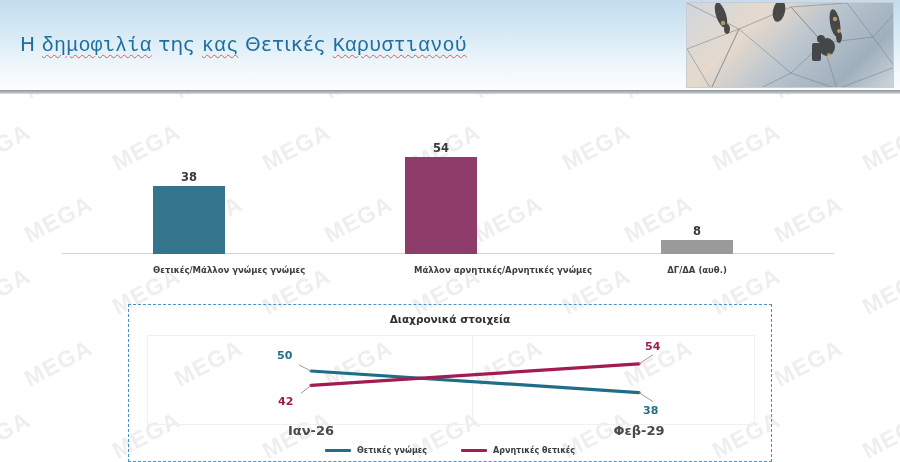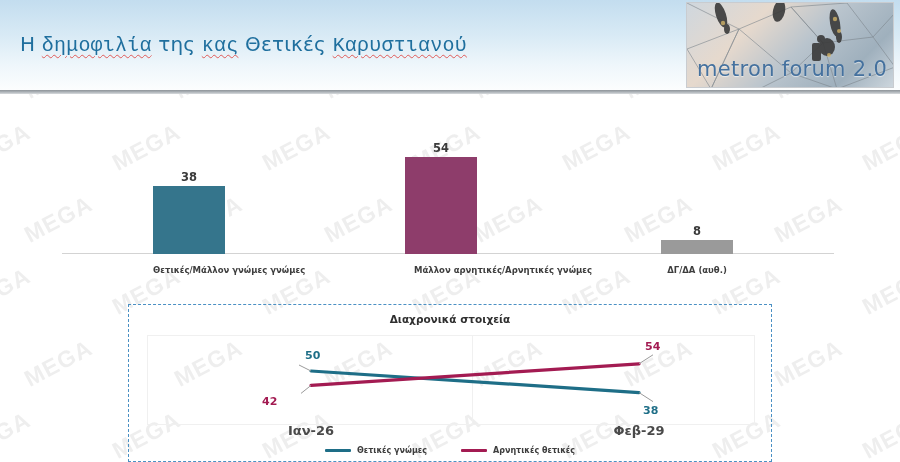--- a/index.html
+++ b/index.html
@@ -194,21 +194,20 @@
       <rect x="125" y="40" width="9" height="18" rx="2"></rect>
       <ellipse cx="152" cy="34" rx="3" ry="6"></ellipse>
     </g>
     <g fill="#d8b86a" opacity="0.75">
       <circle cx="36" cy="20" r="2.2"></circle>
       <circle cx="148" cy="16" r="2.2"></circle>
       <circle cx="152" cy="28" r="2"></circle>
       <circle cx="142" cy="52" r="2"></circle>
     </g>
   </svg>
-  <div id="logo-text">metron forum 2.0</div>
 </div>
 
 <div id="bar-chart">
   <div id="bar-axis"></div>
 
 <div class="bar-group" style="left: 153px; width: 72px; height: 68px;">
       <div class="bar" style="width: 72px; height: 68px; background: rgb(53, 117, 140);"></div>
       <div class="bar-value" style="top: -16px;">38</div>
       <div class="bar-label" style="top: 79px;">Θετικές/Μάλλον γνώμες γνώμες</div>
     </div>
@@ -235,22 +234,22 @@
     <div class="gridline-v" style="left:325px;"></div>
 
   <svg width="608" height="90">
         <line x1="164" y1="36" x2="492" y2="57.6" stroke="#1E6E87" stroke-width="3.2" stroke-linecap="round"></line>
         <line x1="164" y1="50.4" x2="492" y2="28.799999999999997" stroke="#A31B52" stroke-width="3.2" stroke-linecap="round"></line>
         <line x1="152" y1="30" x2="164" y2="36" stroke="#9b9b9b" stroke-width="1"></line>
         <line x1="154" y1="58.4" x2="164" y2="50.4" stroke="#9b9b9b" stroke-width="1"></line>
         <line x1="506" y1="19.799999999999997" x2="492" y2="28.799999999999997" stroke="#9b9b9b" stroke-width="1"></line>
         <line x1="506" y1="66.6" x2="492" y2="57.6" stroke="#9b9b9b" stroke-width="1"></line>
       </svg>
-      <div class="pt-label" style="left: 130px; top: 14px; color: rgb(30, 110, 135); margin-left: 28px;">50</div>
-      <div class="pt-label" style="left: 115px; top: 60.4px; color: rgb(163, 27, 82);">42</div>
+      <div class="pt-label" style="left: 130px; top: 14px; color: rgb(30, 110, 135);">50</div>
+      <div class="pt-label" style="left: 131px; top: 60.4px; color: rgb(163, 27, 82);">42</div>
       <div class="pt-label" style="left: 498px; top: 4.8px; color: rgb(163, 27, 82);">54</div>
       <div class="pt-label" style="left: 496px; top: 68.6px; color: rgb(30, 110, 135);">38</div>
       <div class="x-tick" style="left: 164px;">Ιαν-26</div>
       <div class="x-tick" style="left: 492px;">Φεβ-29</div>
     </div>
 
   <div id="legend">
       <div class="legend-item">
         <span class="legend-swatch" style="background: rgb(30, 110, 135);"></span>
         <span class="legend-label">Θετικές γνώμες</span>

